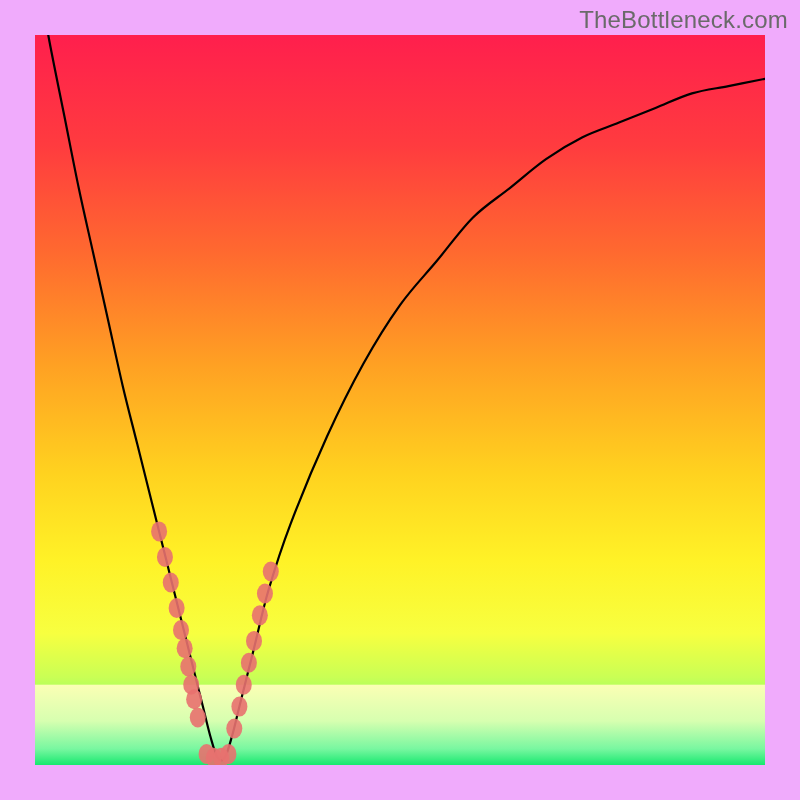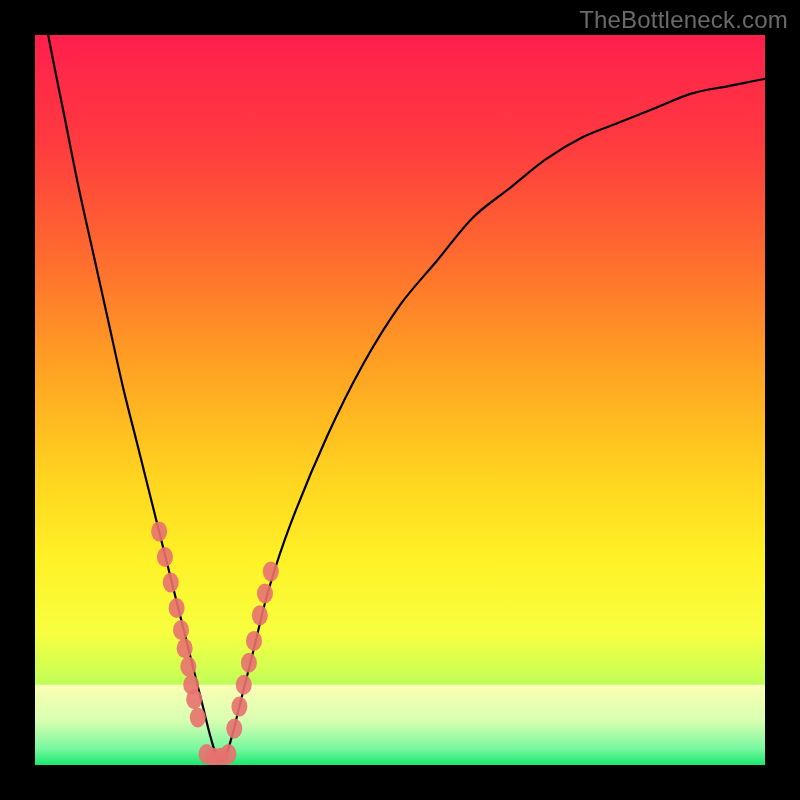--- a/index.html
+++ b/index.html
@@ -6,21 +6,21 @@
     margin: 0;
     padding: 0;
     width: 800px;
     height: 800px;
     overflow: hidden;
     font-family: Arial, Helvetica, sans-serif;
   }
   .frame {
     width: 800px;
     height: 800px;
-    background: #000000;
+    background: #f0abfc;
     position: relative;
   }
   .plot {
     position: absolute;
     left: 35px;
     top: 35px;
     width: 730px;
     height: 730px;
     overflow: hidden;
   }

